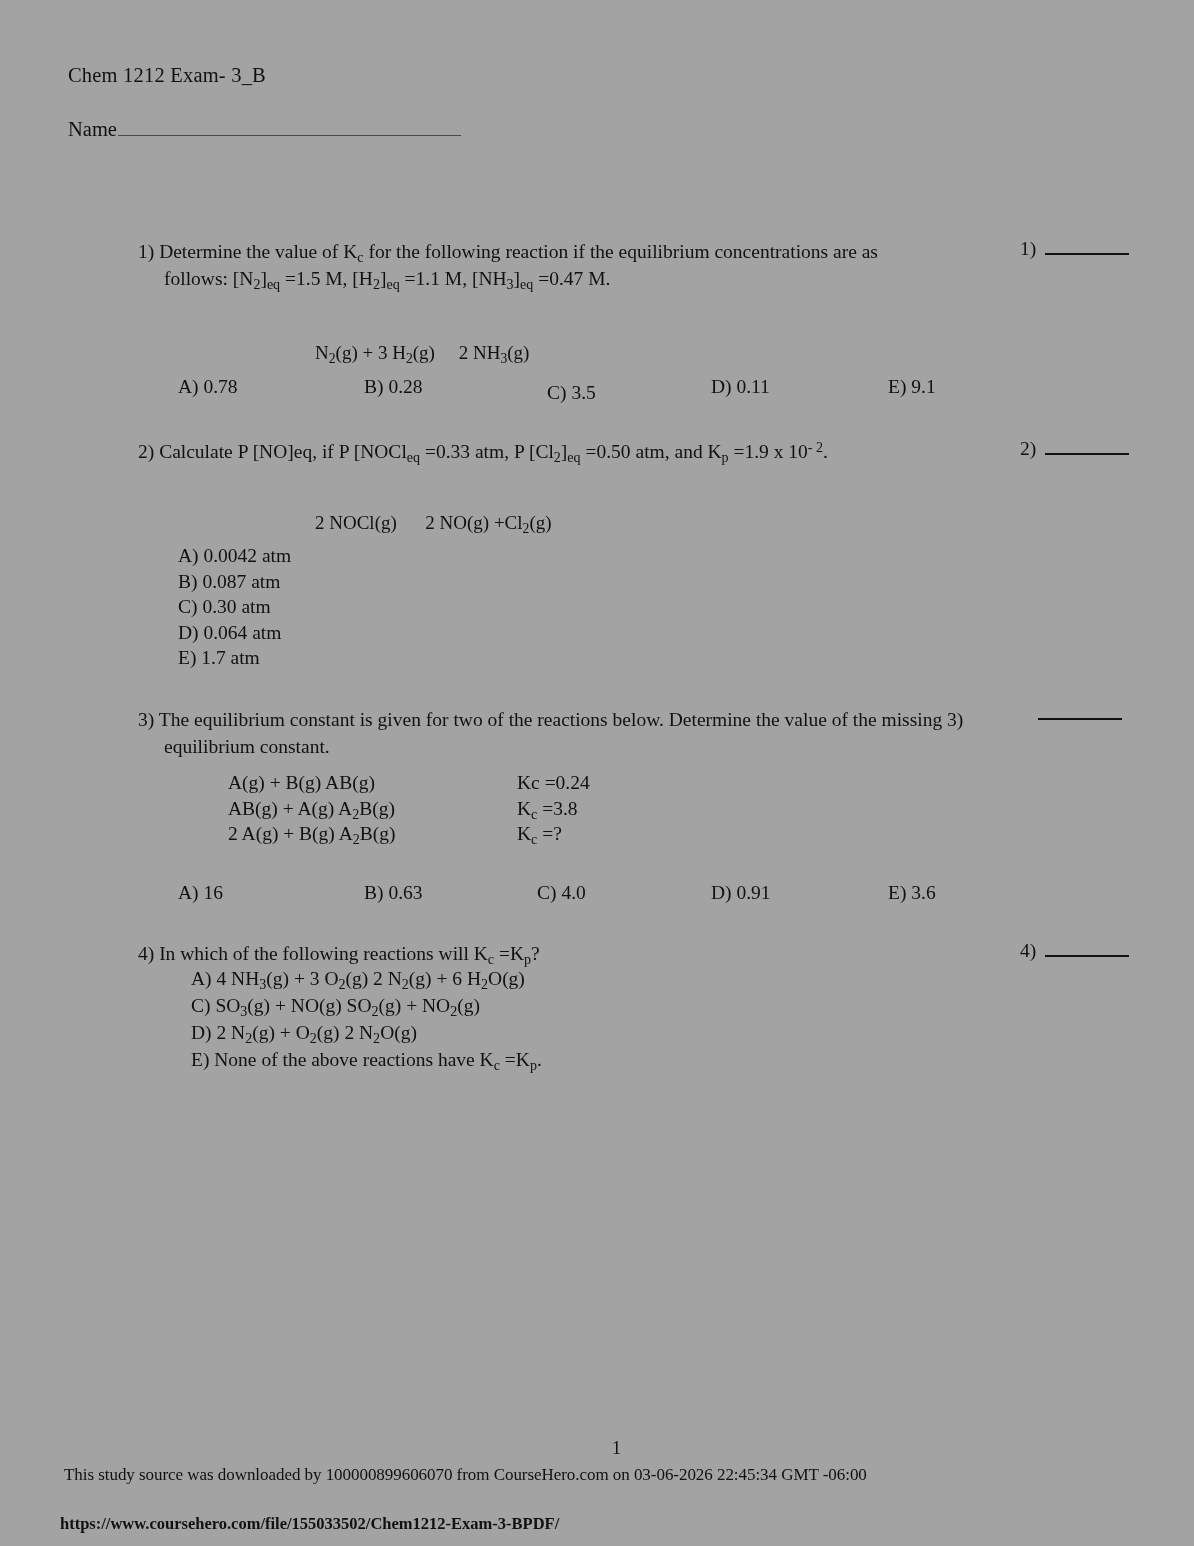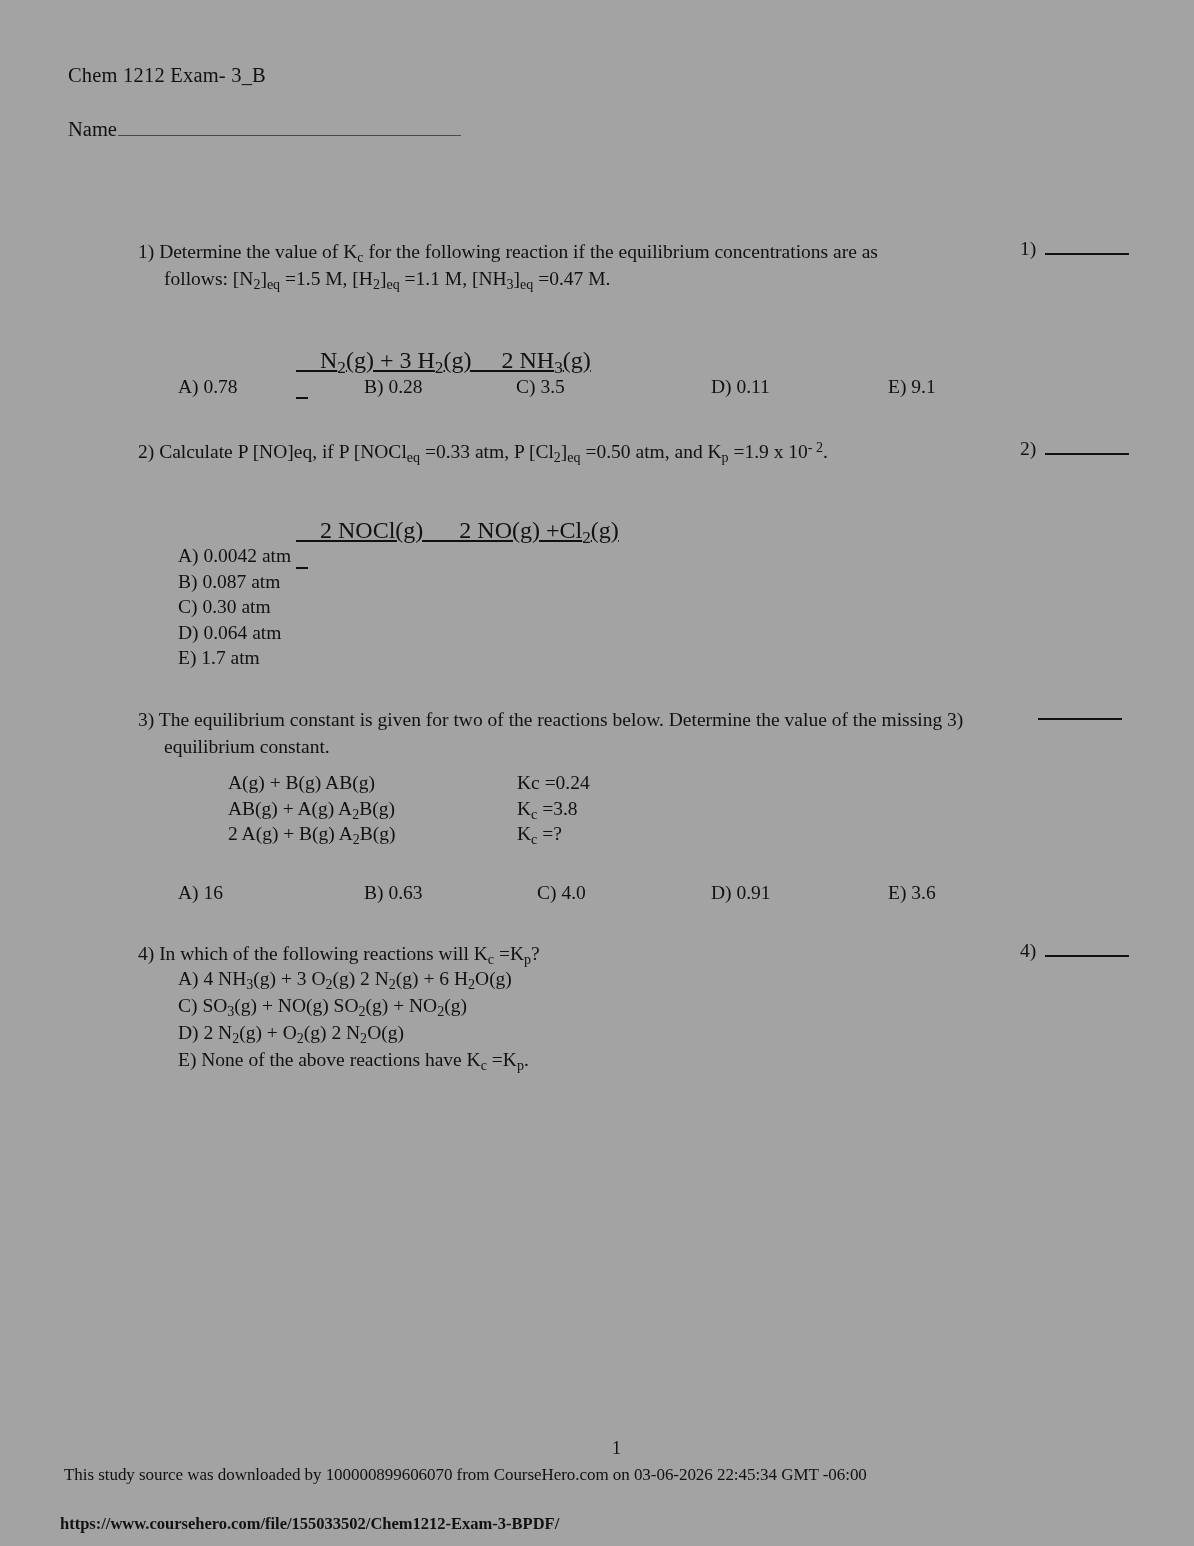--- a/index.html
+++ b/index.html
@@ -88,23 +88,22 @@
   .ans-rule {
     display: inline-block;
     width: 84px;
     border-bottom: 2.1px solid #111111;
     margin-left: 9px;
     height: 12px;
   }
 
   
   .equation {
-    font-size: 24px;
+    font-size: 19px;
     white-space: pre;
-    text-decoration: underline;
   }
   sub {
     font-size: 0.72em;
     vertical-align: -0.3em;
     line-height: 0;
   }
   sup {
     font-size: 0.72em;
     vertical-align: 0.42em;
     line-height: 0;
@@ -201,21 +200,21 @@
       <span class="ans-rule"></span>
   </div>
 
   <div class="equation" style="position:absolute; left:296px; top:320px;">
     <span>N</span><sub>2</sub><span>(g) + 3 H</span><sub>2</sub><span>(g)     2 NH</span><sub>3</sub><span>(g)</span>
   </div>
 
   <div class="options-row" style="left:178px; top:376px; width:800px; height:26px;">
     <span class="opt" style="left:0px;">A) 0.78</span>
     <span class="opt" style="left:186px;">B) 0.28</span>
-    <span class="opt" style="left:338px;">C) 3.5</span>
+    <span class="opt" style="left:369px;margin-top:6px;">C) 3.5</span>
     <span class="opt" style="left:533px;">D) 0.11</span>
     <span class="opt" style="left:710px;">E) 9.1</span>
   </div>
 
   <div class="q-block q-text" style="left:138px; top:438px; width:880px;">
     <span class="q-num">2)</span>
     <span class="q-body"><span>Calculate P [NO]eq, if P [NOCl</span><sub>eq</sub><span> =0.33 atm, P [Cl</span><sub>2</sub><span>]</span><sub>eq</sub><span> =0.50 atm, and K</span><sub>p</sub><span> =1.9 x 10</span><sup>- 2</sup><span>.</span></span>
   </div>
 
   <div class="ans-blank" style="left:1020px; top:438px;">
@@ -271,21 +270,21 @@
   <div class="q-block q-text" style="left:138px; top:940px; width:880px;">
     <span class="q-num">4)</span>
     <span class="q-body"><span>In which of the following reactions will K</span><sub>c</sub><span> =K</span><sub>p</sub><span>?</span></span>
   </div>
 
   <div class="ans-blank" style="left:1020px; top:940px;">
     <span>4)</span>
       <span class="ans-rule"></span>
   </div>
 
-  <div class="options-col" style="left:178px; top:965px;">
+  <div class="options-col" style="left:191px; top:965px;">
     <div class="opt" style="line-height:27px;"><span>A) </span><span>4 NH</span><sub>3</sub><span>(g) + 3 O</span><sub>2</sub><span>(g)    2 N</span><sub>2</sub><span>(g) + 6 H</span><sub>2</sub><span>O(g)</span></div>
     <div class="opt" style="line-height:27px;"><span>C) </span><span>SO</span><sub>3</sub><span>(g) + NO(g)    SO</span><sub>2</sub><span>(g) + NO</span><sub>2</sub><span>(g)</span></div>
     <div class="opt" style="line-height:27px;"><span>D) </span><span>2 N</span><sub>2</sub><span>(g) + O</span><sub>2</sub><span>(g)    2 N</span><sub>2</sub><span>O(g)</span></div>
     <div class="opt" style="line-height:27px;"><span>E) </span><span>None of the above reactions have K</span><sub>c</sub><span> =K</span><sub>p</sub><span>.</span></div>
   </div>
 
   <div class="page-number">1</div>
   <div class="download-note">This study source was downloaded by 100000899606070 from CourseHero.com on 03-06-2026 22:45:34 GMT -06:00</div>
   <div class="source-url">https://www.coursehero.com/file/155033502/Chem1212-Exam-3-BPDF/</div>
 

